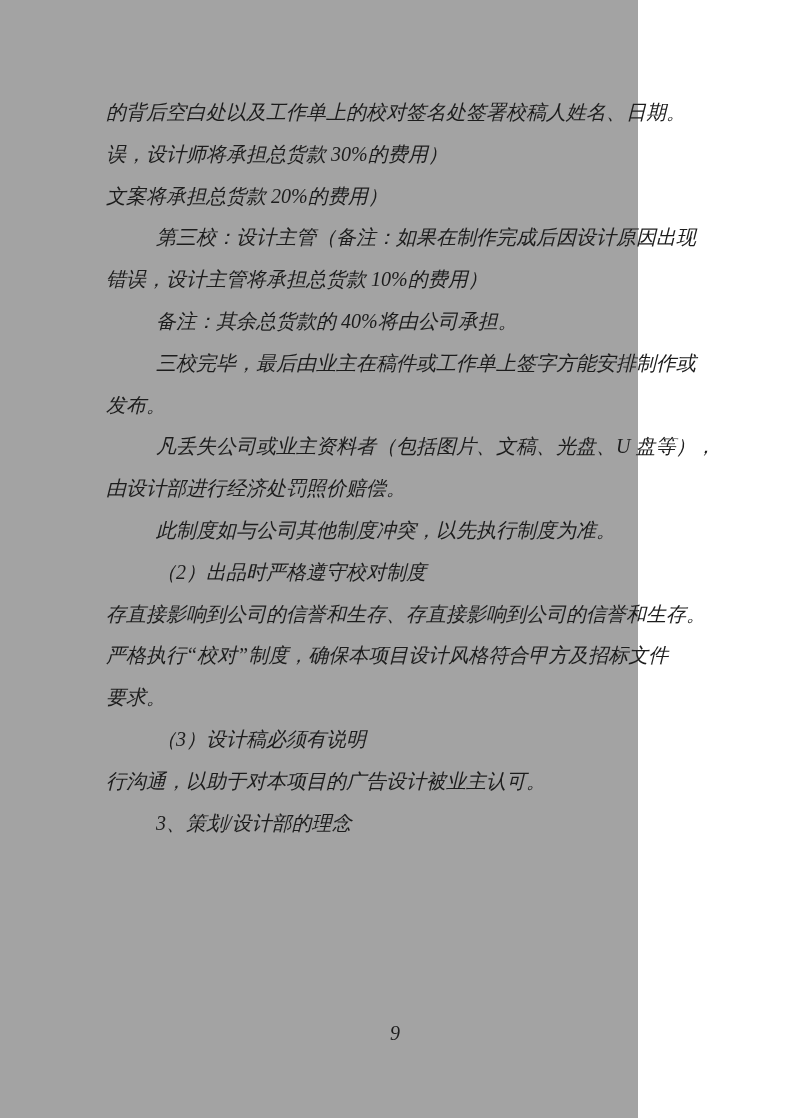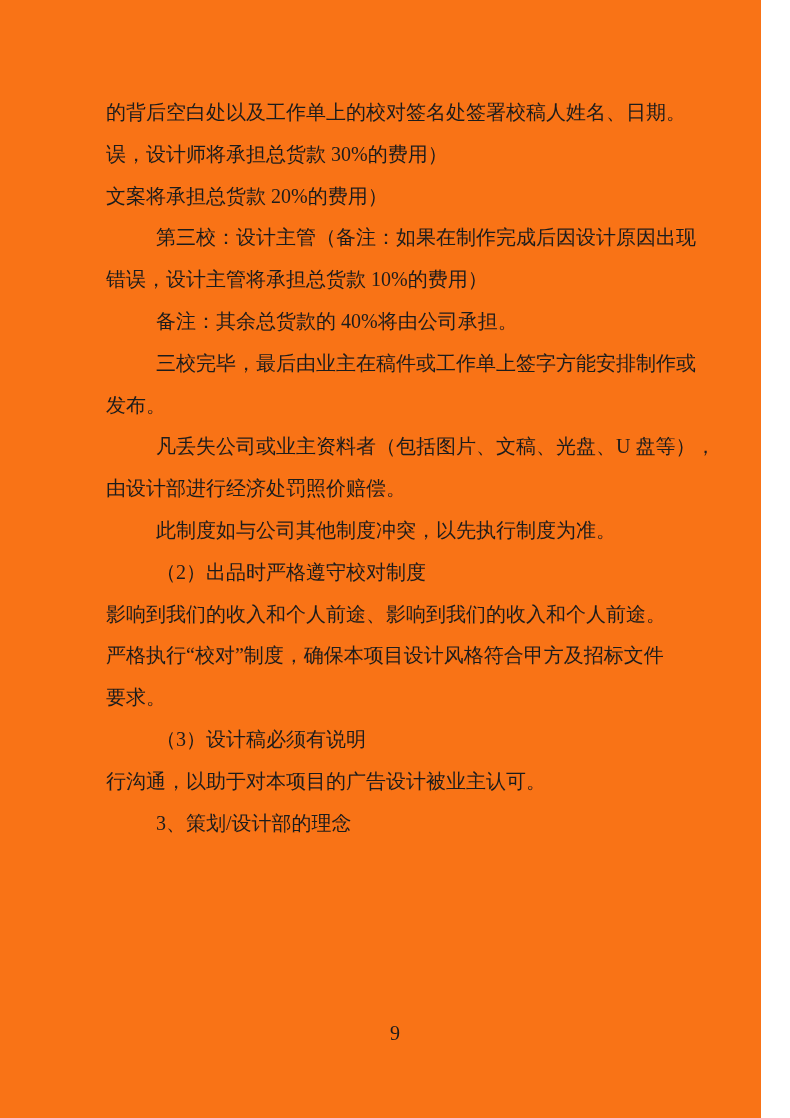--- a/index.html
+++ b/index.html
@@ -6,24 +6,25 @@
     margin: 0;
     padding: 0;
     width: 790px;
     height: 1118px;
     background: #ffffff;
     overflow: hidden;
     font-family: "Liberation Serif", "DejaVu Serif", serif;
   }
   .page {
     position: relative;
-    width: 761px;
+    width: 638px;
     height: 1118px;
-    background: #f97316;
+    background: #a3a3a3;
     color: #1c1c1c;
+    font-style: italic;
   }
   .doc-body {
     position: absolute;
     left: 106px;
     top: 92px;
     width: 584px;
   }
   .line {
     font-size: 20px;
     line-height: 41.8px;
@@ -55,21 +56,21 @@
       <div class="line">文案将承担总货款 20%的费用）</div>
       <div class="line indent">第三校：设计主管（备注：如果在制作完成后因设计原因出现</div>
       <div class="line">错误，设计主管将承担总货款 10%的费用）</div>
       <div class="line indent">备注：其余总货款的 40%将由公司承担。</div>
       <div class="line indent">三校完毕，最后由业主在稿件或工作单上签字方能安排制作或</div>
       <div class="line">发布。</div>
       <div class="line indent">凡丢失公司或业主资料者（包括图片、文稿、光盘、U 盘等），</div>
       <div class="line">由设计部进行经济处罚照价赔偿。</div>
       <div class="line indent">此制度如与公司其他制度冲突，以先执行制度为准。</div>
       <div class="line indent">（2）出品时严格遵守校对制度</div>
-      <div class="line">影响到我们的收入和个人前途、影响到我们的收入和个人前途。</div>
+      <div class="line">存直接影响到公司的信誉和生存、存直接影响到公司的信誉和生存。</div>
       <div class="line">严格执行“校对”制度，确保本项目设计风格符合甲方及招标文件</div>
       <div class="line">要求。</div>
       <div class="line indent">（3）设计稿必须有说明</div>
       <div class="line">行沟通，以助于对本项目的广告设计被业主认可。</div>
       <div class="line indent">3、策划/设计部的理念</div>
     </div>
   <div class="page-number">9</div>
 </div>
 
 </body></html>

